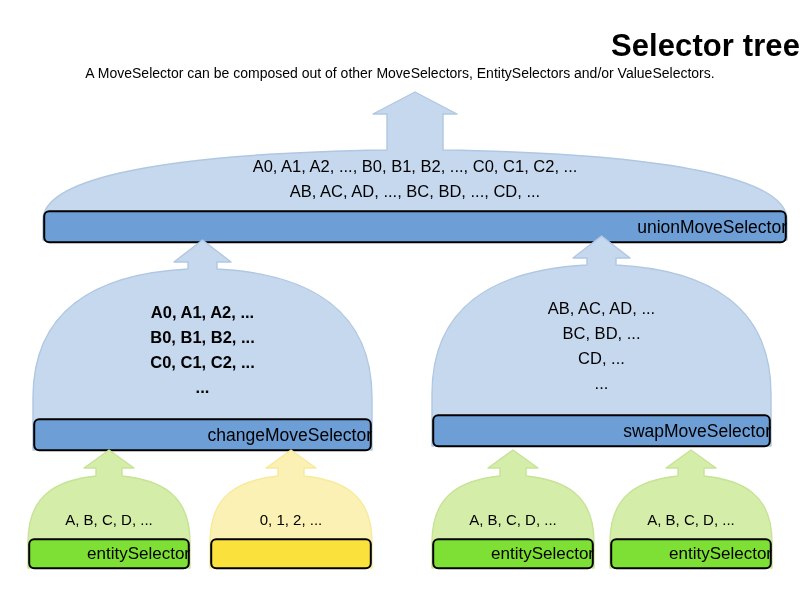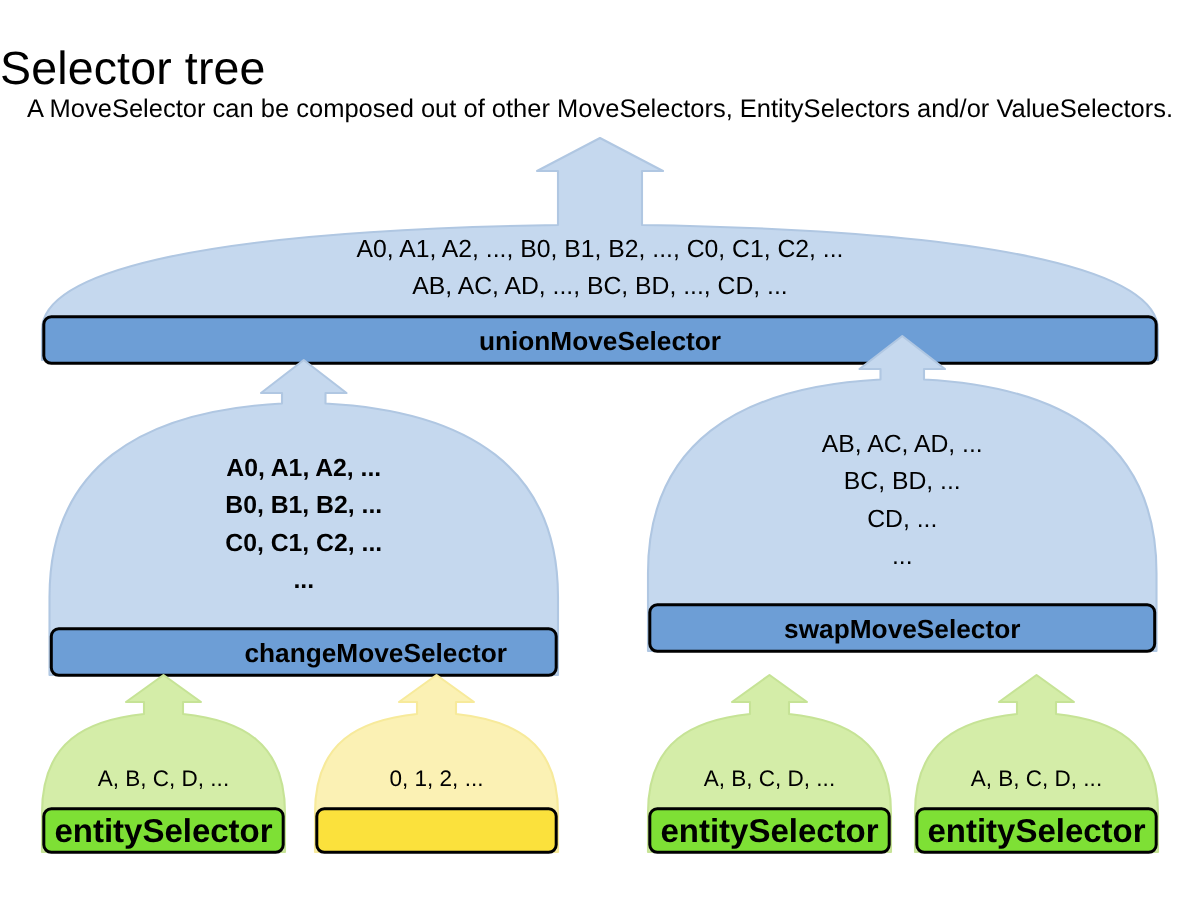--- a/index.html
+++ b/index.html
@@ -19,33 +19,33 @@
     width: 800px;
     height: 600px;
   }
 
   
   .diagram-title {
     position: absolute;
     left: 0;
     top: 28px;
     width: 800px;
-    text-align: left;
+    text-align: right;
     font-size: 31px;
-    font-weight: normal;
+    font-weight: bold;
     letter-spacing: 0.1px;
     line-height: 36px;
   }
   .diagram-subtitle {
     position: absolute;
     left: 0;
     top: 66px;
     width: 800px;
     text-align: center;
-    font-size: 17px;
+    font-size: 14px;
     line-height: 14px;
   }
 
   
   .node {
     position: absolute;
   }
   .node svg {
     position: absolute;
     left: 0;
@@ -59,44 +59,43 @@
     text-align: center;
     font-size: 16.5px;
     line-height: 25px;
     white-space: pre;
     pointer-events: none;
   }
   .node-label {
     position: absolute;
     left: 0;
     width: 100%;
-    text-align: center;
+    text-align: right;
     font-size: 17.5px;
     line-height: 30px;
     pointer-events: none;
-    font-weight: bold;
   }
   .leaf .node-items {
     font-size: 15px;
     line-height: 20px;
   }
   .leaf .node-label {
-    font-size: 22px;
+    font-size: 17px;
     line-height: 28px;
   }
 </style>
 </head>
 <body>
 
 <div id="canvas">
 
   <div class="diagram-title">Selector tree</div>
   <div class="diagram-subtitle">A MoveSelector can be composed out of other MoveSelectors, EntitySelectors and/or ValueSelectors.</div>
 
-  <div class="node" id="node-union" style="left:28px; top:92px; width:744px; height:150px;">
+  <div class="node" id="node-union" style="left:43px; top:92px; width:744px; height:150px;">
     <svg width="744" height="150" viewBox="0 0 744 150">
       <path d="M 0 148
                L 0 128
                C 0 92, 90 62, 344 58
                L 344 22
                L 330 22
                L 372 0
                L 414 22
                L 400 22
                L 400 58
@@ -125,24 +124,24 @@
                C 279 34, 339 72, 339 158
                L 339 210 Z" fill="#c5d8ee" stroke="#b0c7e2" stroke-width="1.4" stroke-linejoin="round"></path>
     </svg>
     <div class="node-items" style="top:60px;font-weight:bold;">A0, A1, A2, ...
 B0, B1, B2, ...
 C0, C1, C2, ...
 ...</div>
     <svg width="339" height="34" viewBox="0 0 339 34" style="top:178px;">
       <rect x="1.2" y="1.2" width="336.6" height="31" rx="5" ry="5" fill="#6d9ed6" stroke="#000000" stroke-width="2"></rect>
     </svg>
-    <div class="node-label" style="top:180px;padding-left:48px;">changeMoveSelector</div>
-  </div>
-
-  <div class="node" id="node-swap" style="left:432px; top:224px; width:339px; height:212px;">
+    <div class="node-label" style="top:180px;">changeMoveSelector</div>
+  </div>
+
+  <div class="node" id="node-swap" style="left:432px; top:236px; width:339px; height:212px;">
     <svg width="339" height="212" viewBox="0 0 339 212">
       <path d="M 0 210
                L 0 158
                C 0 72, 60 34, 155 29
                L 155 22
                L 141 22
                L 169.5 0
                L 198 22
                L 184 22
                L 184 29

